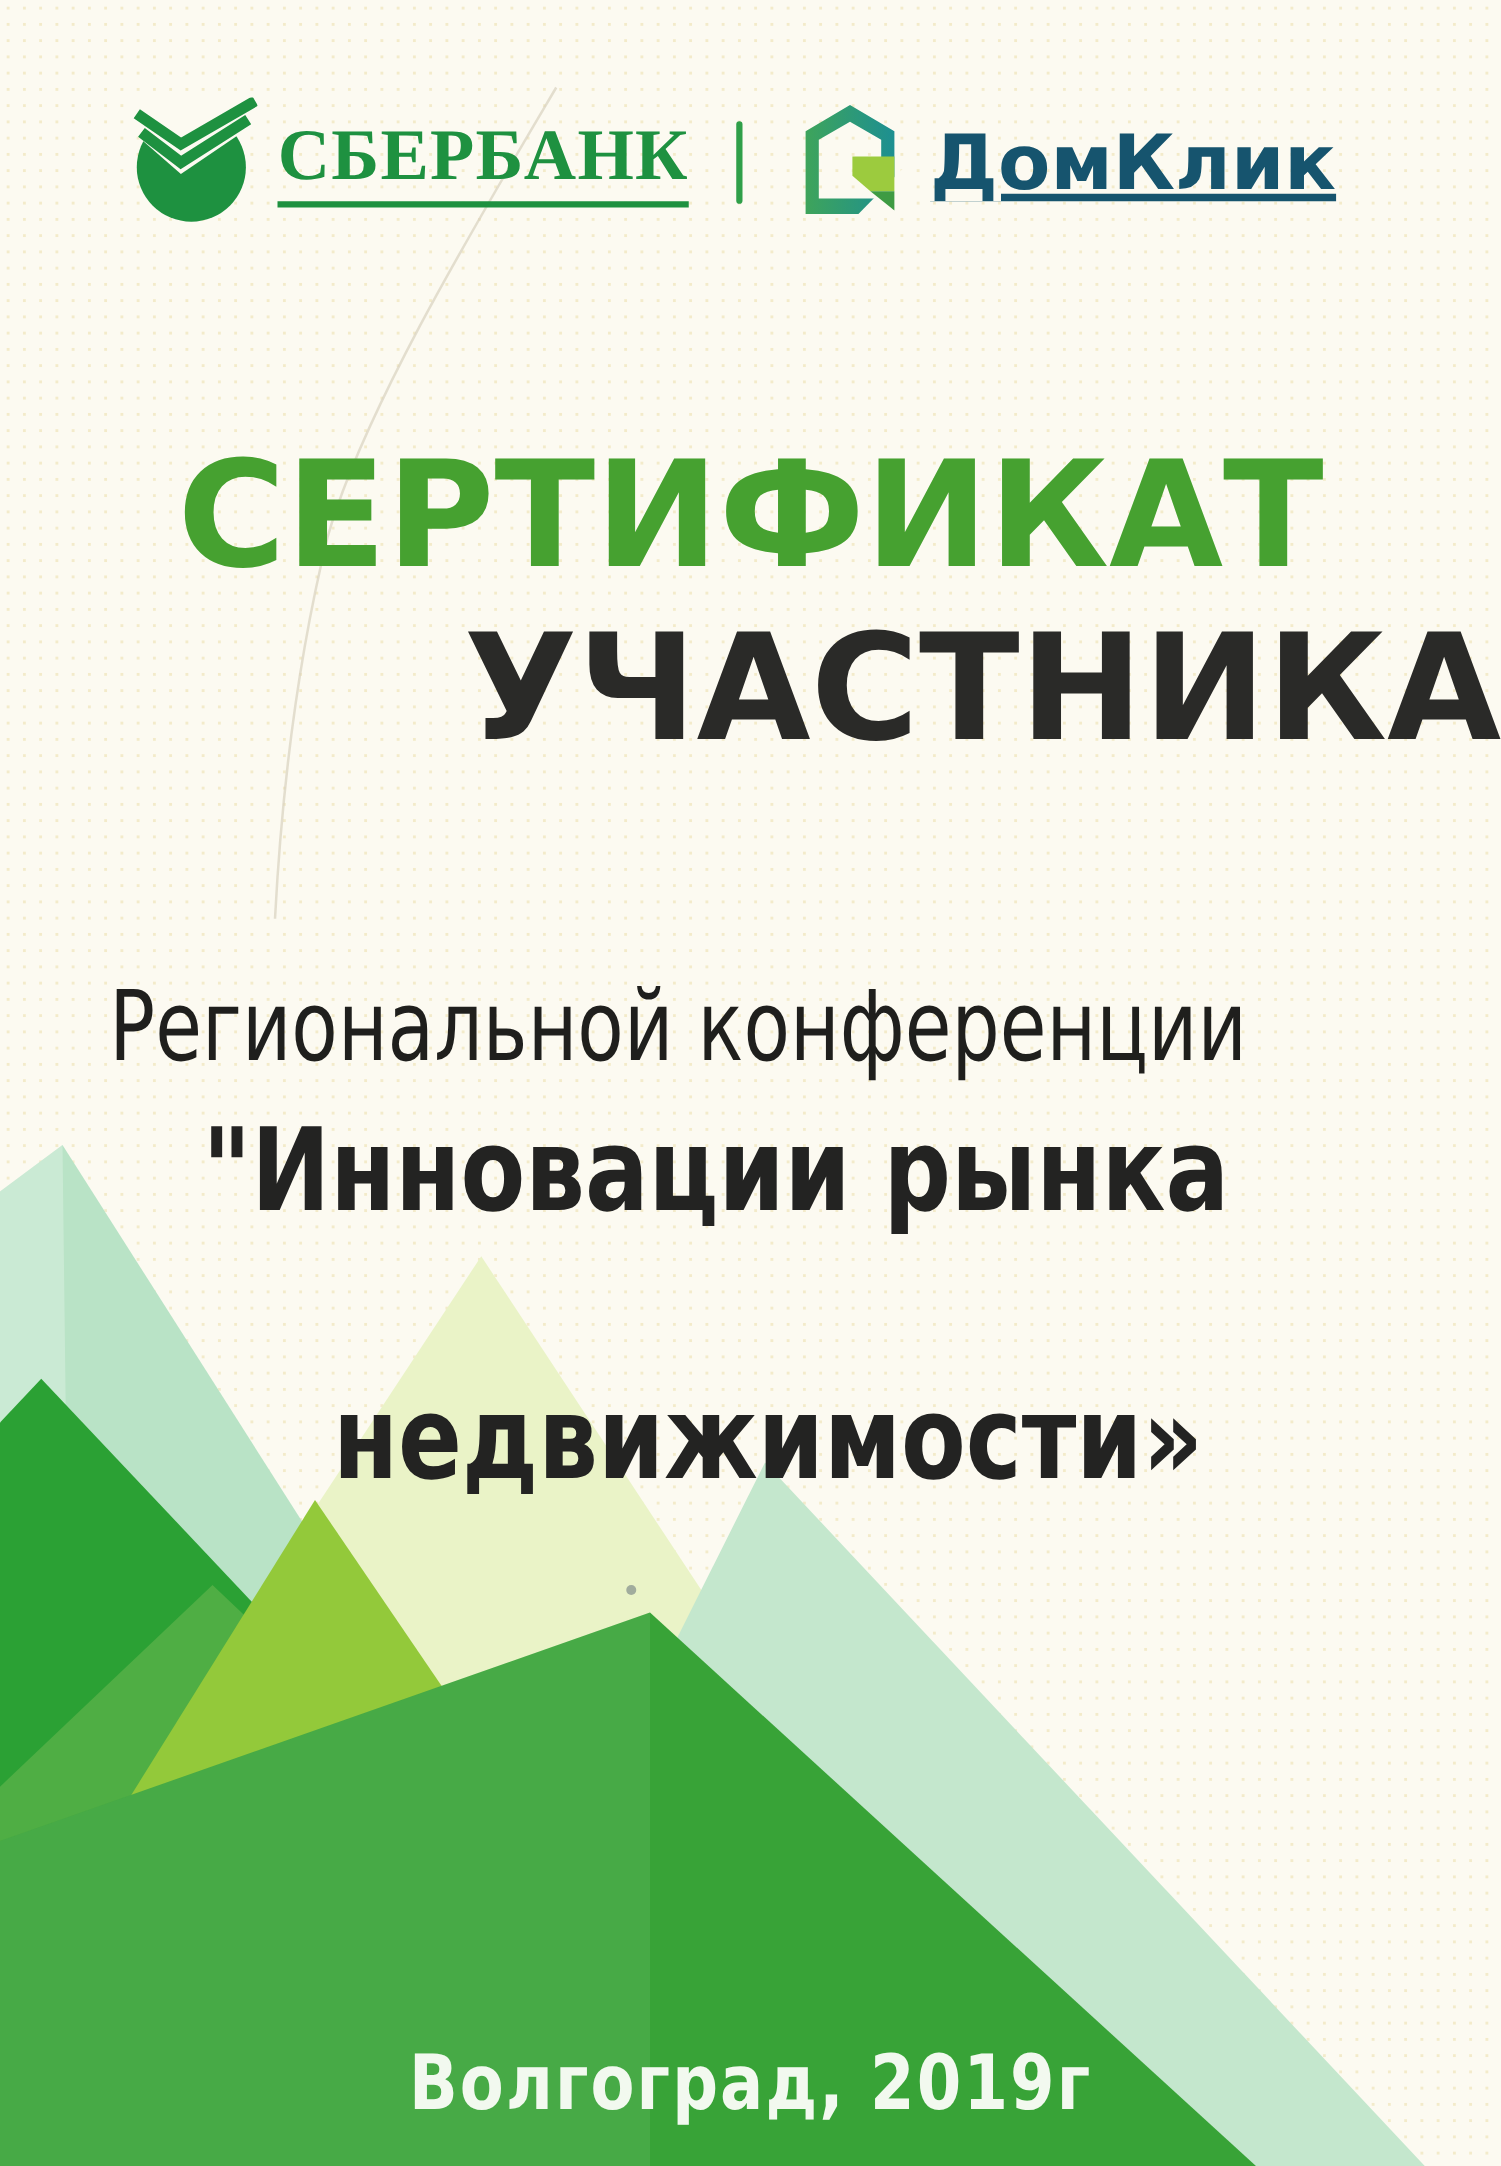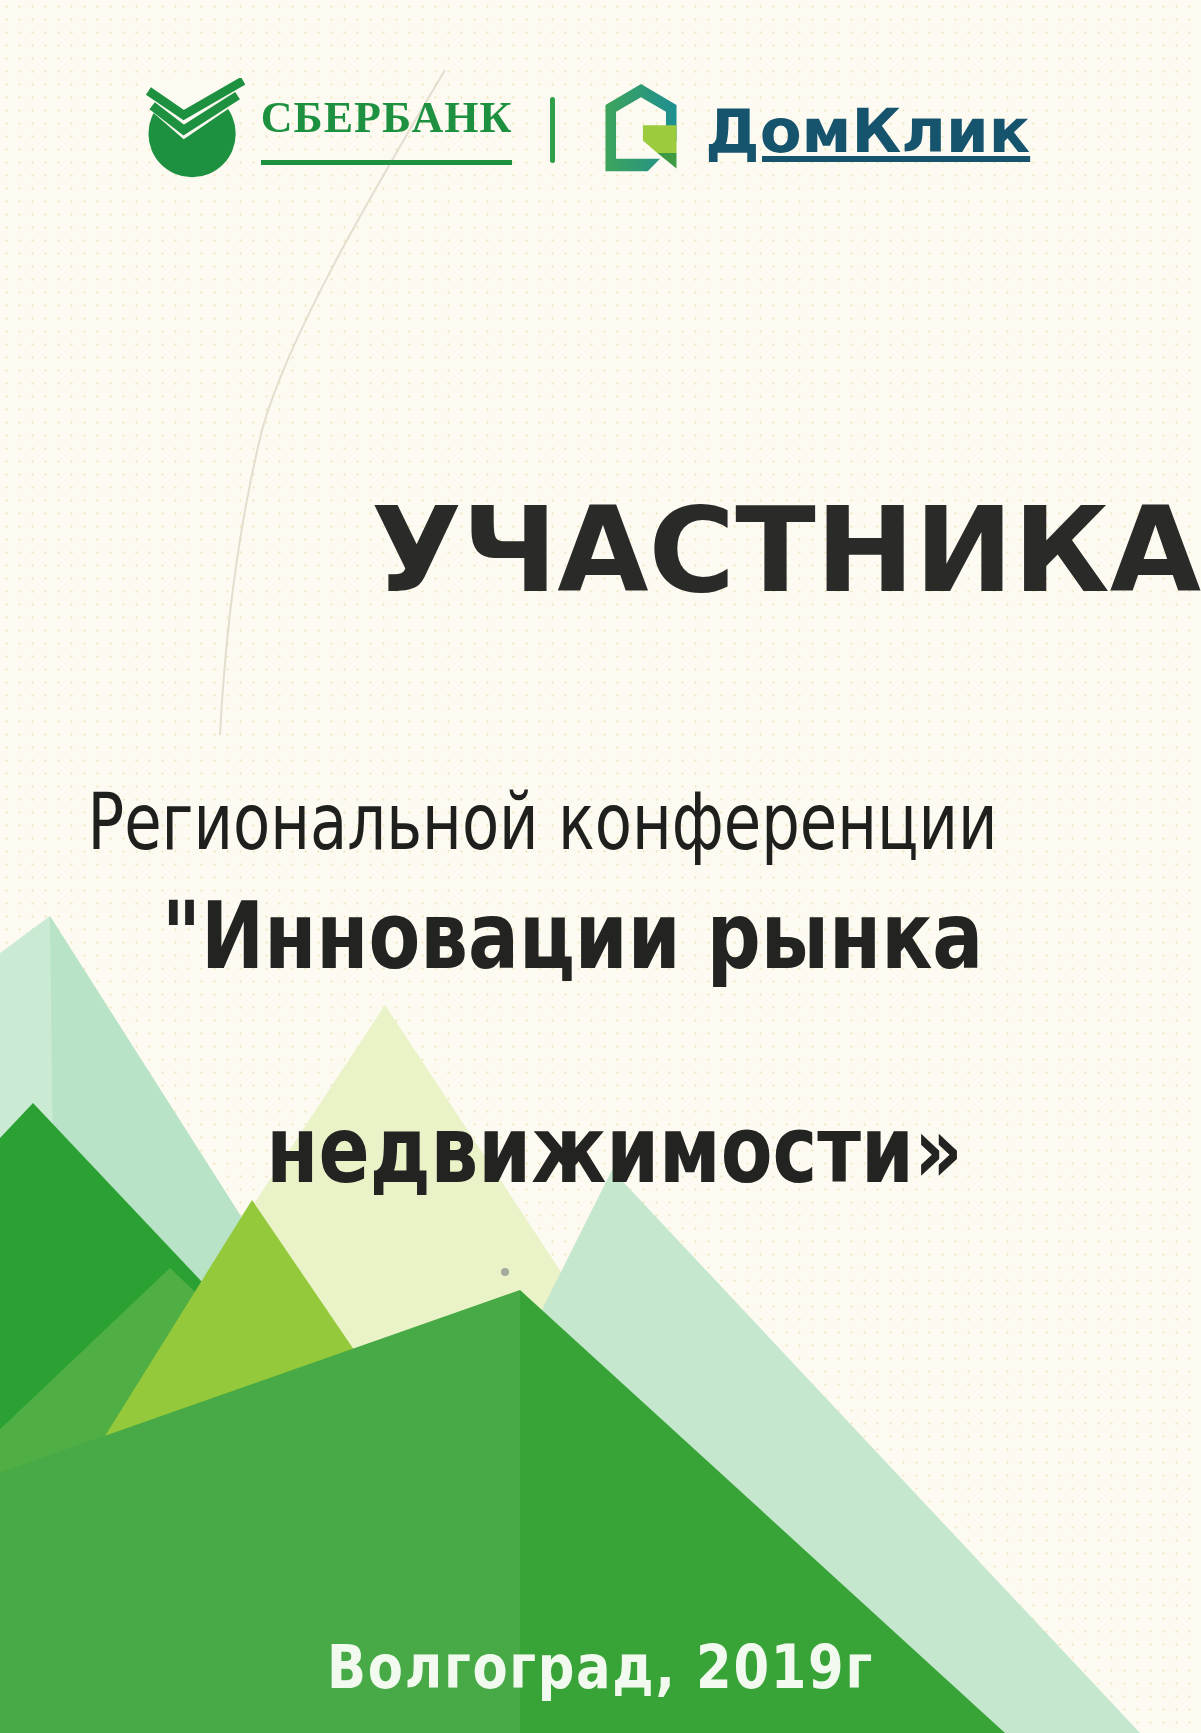--- a/index.html
+++ b/index.html
@@ -15,25 +15,25 @@
   }
   svg{display:block}
   
   .header{
     position:absolute;top:78px;left:0;right:30px;
     display:flex;align-items:center;justify-content:center;gap:38px;
   }
   .brand{display:flex;align-items:center;gap:16px;}
   .sber-word{
     font-family:"Liberation Serif","DejaVu Serif",serif;
-    font-weight:bold;font-size:44px;line-height:1;
+    font-weight:bold;font-size:58px;line-height:1;
     color:var(--sber-green,#1e9140);
     letter-spacing:1px;
     border-bottom:5px solid var(--sber-green,#1e9140);
-    padding-bottom:20px;
+    padding-bottom:8px;
   }
   .divider{
     width:5px;height:66px;border-radius:3px;
     background:var(--divider-green,#2f9f49);
   }
   .dom-word{
     font-weight:bold;font-size:61px;line-height:1;
     color:var(--domclick-blue,#16546e);
     letter-spacing:0px;
     text-decoration:underline;
@@ -127,20 +127,21 @@
         </defs>
         <path fill-rule="evenodd" fill="url(#houseGrad)" d="M50,2 L87,24 L87,93 L13,93 L13,24 Z M50,16 L76,31 L76,80 L24,80 L24,31 Z"></path>
         <polygon points="55,95 97,95 97,52" fill="#fcfaf1"></polygon>
         <polygon points="52,45 87,45 87,74 67,74 52,61" fill="#9ccb3e"></polygon>
         <polygon points="67,74 87,74 87,90" fill="#3e9b43"></polygon>
       </svg>
       <div class="dom-word">ДомКлик</div>
     </div>
   </div>
 
+  <div class="centered title-green">СЕРТИФИКАТ</div>
   <div class="centered title-dark">УЧАСТНИКА</div>
 
   <div class="centered subtitle">Региональной конференции</div>
   <div class="centered quote1">"Инновации рынка</div>
   <div class="centered quote2">недвижимости»</div>
 
   <div class="centered footer-line">Волгоград, 2019г</div>
 
 </div>
 

